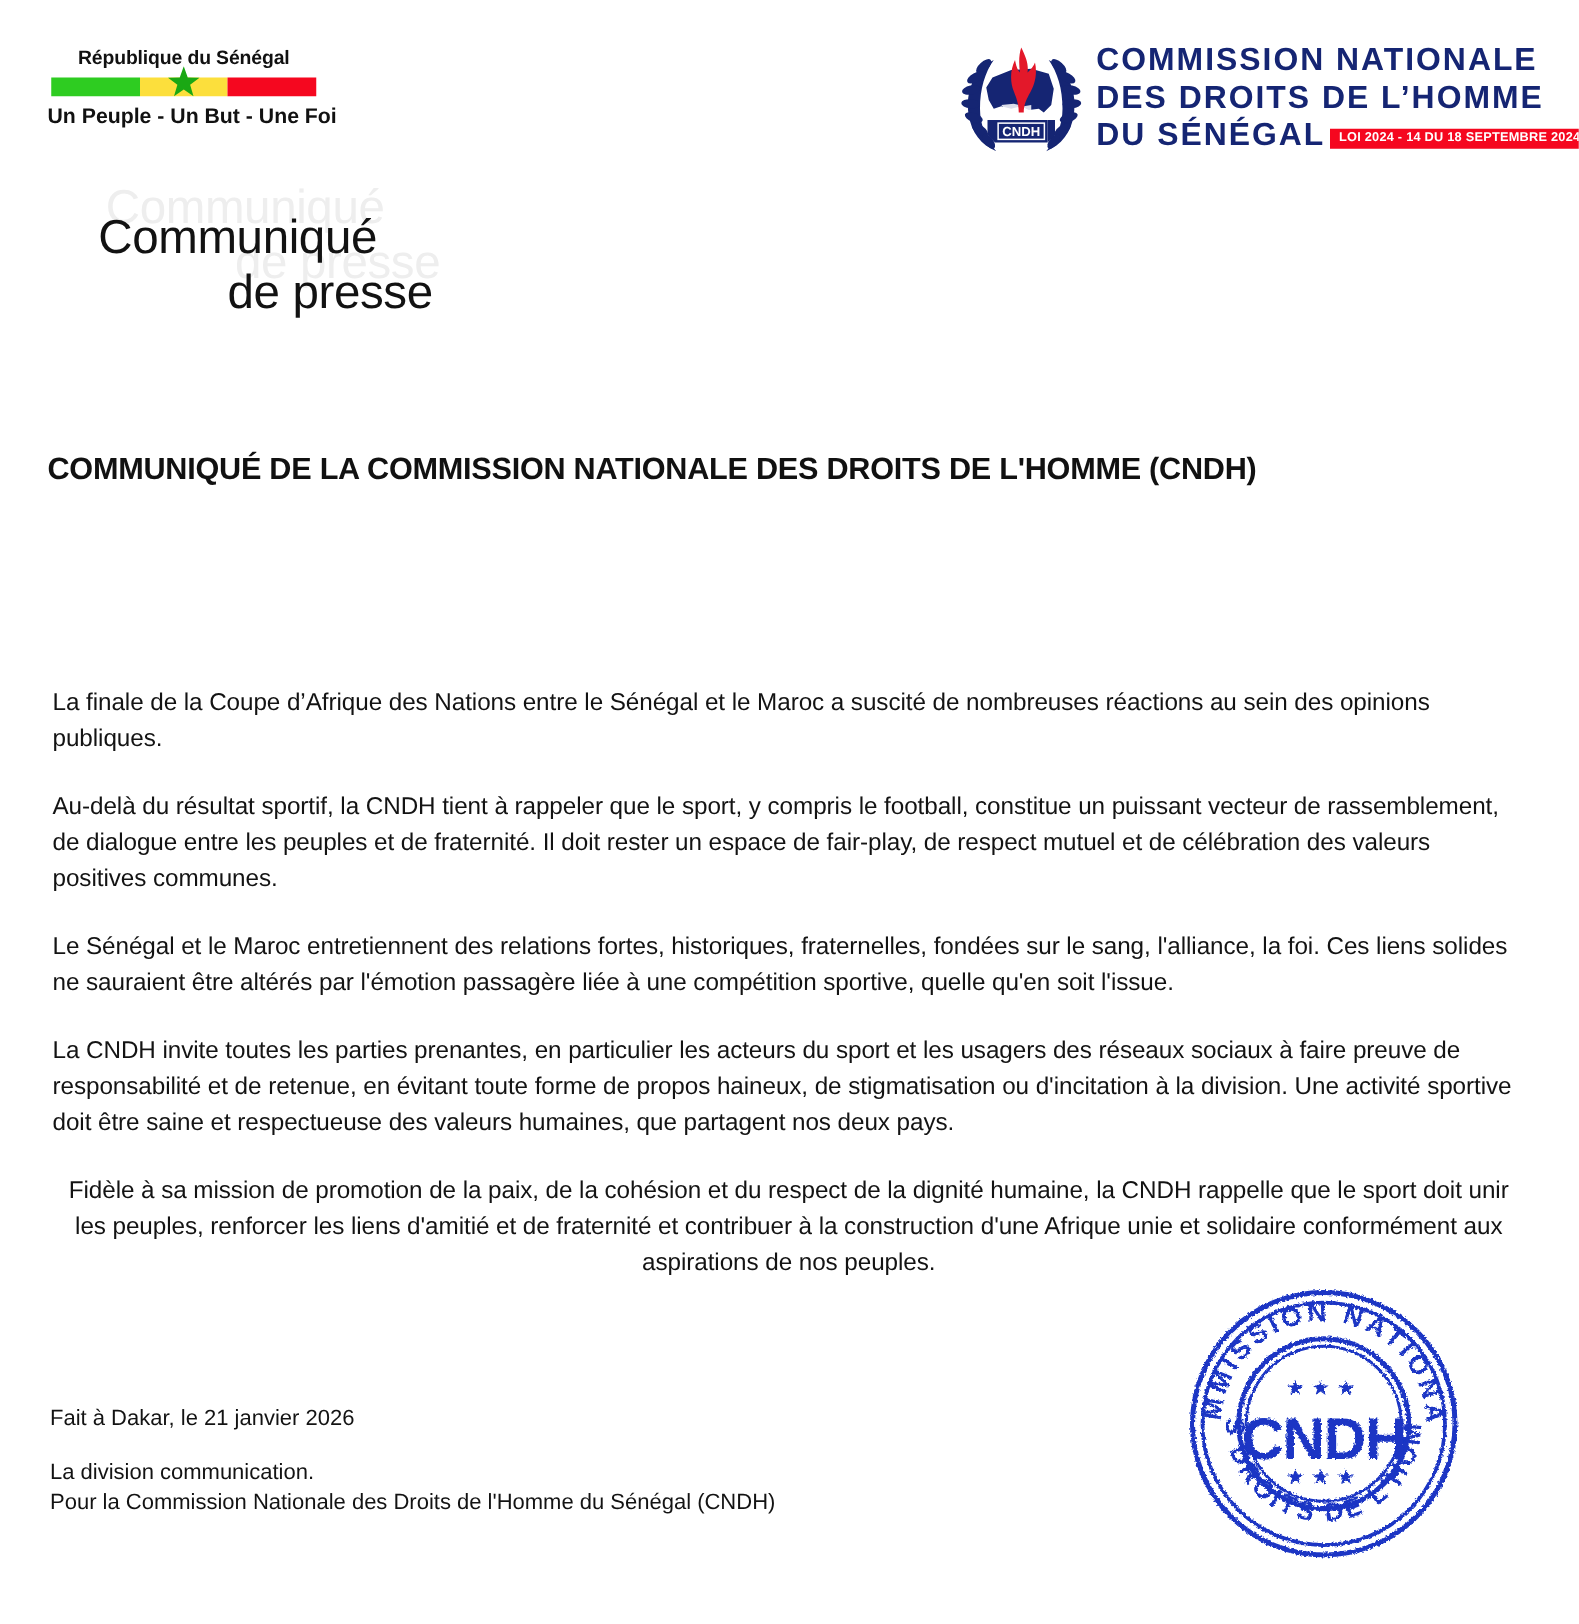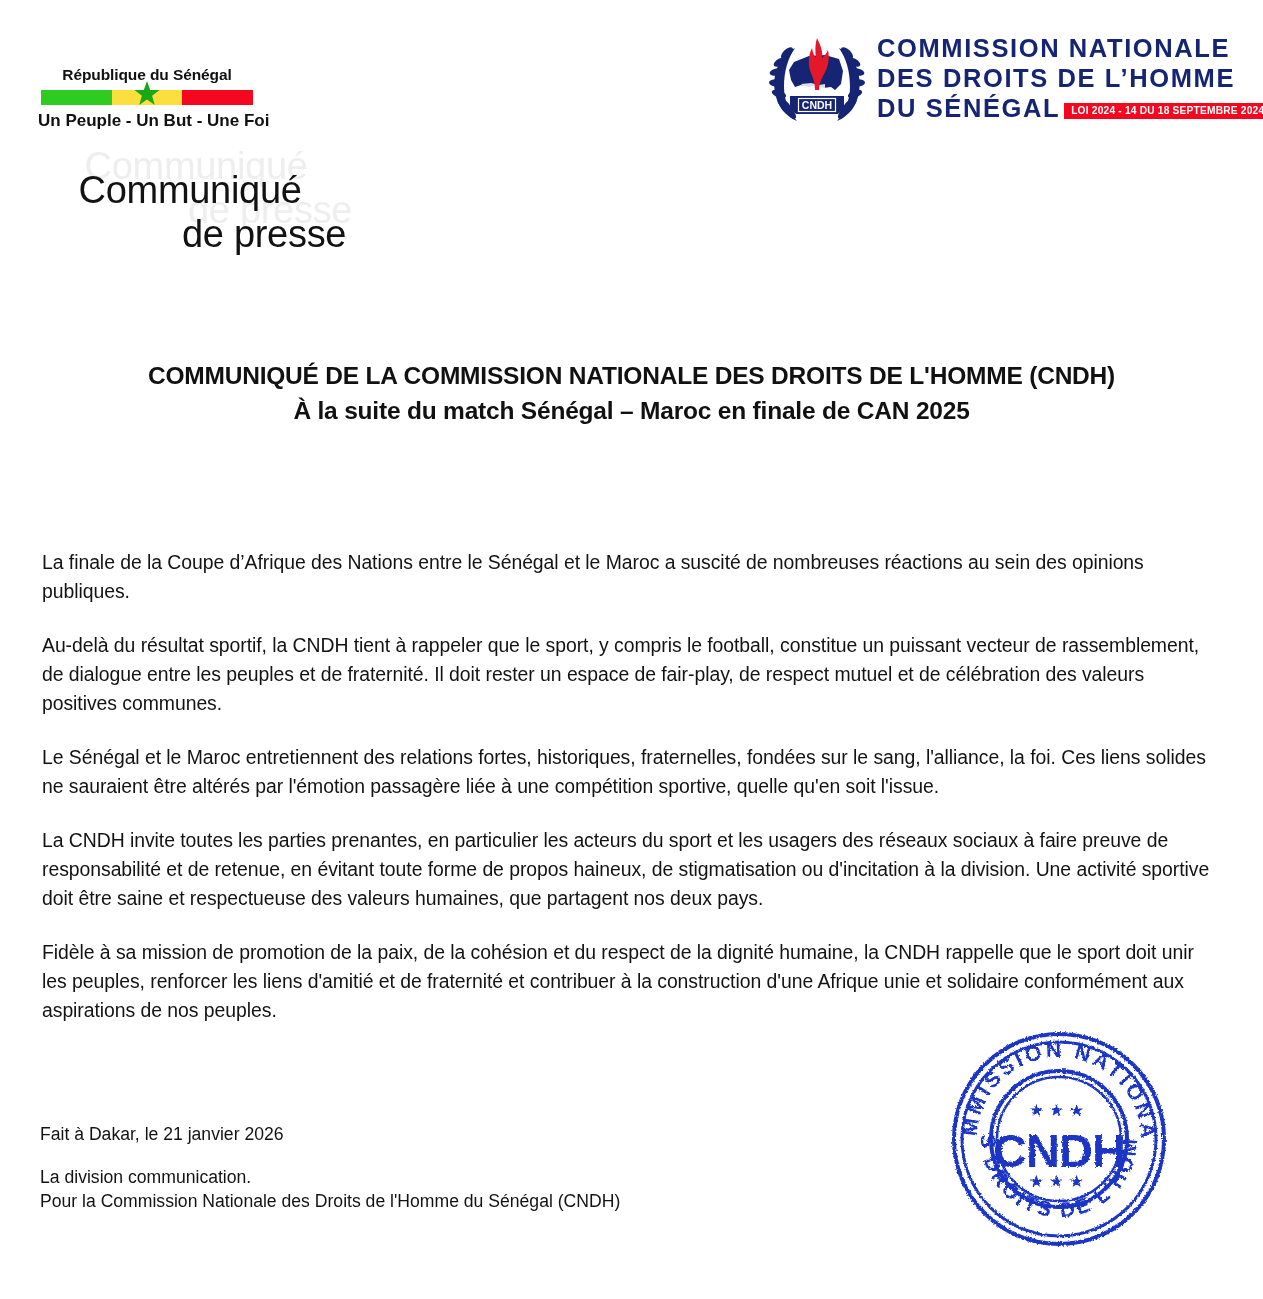--- a/index.html
+++ b/index.html
@@ -35,21 +35,20 @@
     top: 38px;
     width: 218px;
     text-align: center;
   }
   .republic-title {
     font-size: 15.5px;
     font-weight: bold;
     letter-spacing: -0.1px;
     color: #111111;
     white-space: nowrap;
-    margin-top: 28px;
   }
   .flag-bar {
     position: relative;
     margin-top: 6px;
     width: 212px;
     height: 15px;
     display: flex;
     margin-left: auto;
     margin-right: auto;
   }
@@ -134,42 +133,41 @@
     transform: translate(6px, -24px);
   }
   .communique-main { color: #121212; }
 
   
   .main-heading {
     position: absolute;
     left: 38px;
     top: 358px;
     width: 1187px;
-    text-align: center;
     font-weight: bold;
     font-size: 24.5px;
     line-height: 35px;
     color: #111111;
     letter-spacing: -0.2px;
   }
   .main-heading .hl2 { display: block; }
 
   
   .body-copy {
     position: absolute;
     left: 42px;
     top: 548px;
     width: 1178px;
     font-size: 19.4px;
     line-height: 29px;
     color: #131313;
     letter-spacing: -0.05px;
   }
   .body-copy p { margin: 0 0 25px 0; }
-  .body-copy p:last-child { margin-bottom: 0; }
+  .body-copy p:last-child { margin-bottom: 0; text-align: center; }
 
   
   .footer {
     position: absolute;
     left: 40px;
     top: 1122px;
     width: 760px;
     font-size: 17.6px;
     line-height: 24px;
     color: #131313;
@@ -269,21 +267,20 @@
       <span class="ln2">de presse</span>
     </div>
     <div class="communique communique-main">
       <span class="ln1">Communiqué</span>
       <span class="ln2">de presse</span>
     </div>
   </div>
 
   <div class="main-heading">
     <span>COMMUNIQUÉ DE LA COMMISSION NATIONALE DES DROITS DE L'HOMME (CNDH)</span>
-    <span class="hl2">À la suite du match Sénégal – Maroc en finale de CAN 2025</span>
   </div>
 
   <div class="body-copy">
     <p>La finale de la Coupe d’Afrique des Nations entre le Sénégal et le Maroc a suscité de nombreuses réactions au sein des opinions publiques.</p>
     <p>Au-delà du résultat sportif, la CNDH tient à rappeler que le sport, y compris le football, constitue un puissant vecteur de rassemblement, de dialogue entre les peuples et de fraternité. Il doit rester un espace de fair-play, de respect mutuel et de célébration des valeurs positives communes.</p>
     <p>Le Sénégal et le Maroc entretiennent des relations fortes, historiques, fraternelles, fondées sur le sang, l'alliance, la foi. Ces liens solides ne sauraient être altérés par l'émotion passagère liée à une compétition sportive, quelle qu'en soit l'issue.</p>
     <p>La CNDH invite toutes les parties prenantes, en particulier les acteurs du sport et les usagers des réseaux sociaux à faire preuve de responsabilité et de retenue, en évitant toute forme de propos haineux, de stigmatisation ou d'incitation à la division. Une activité sportive doit être saine et respectueuse des valeurs humaines, que partagent nos deux pays.</p>
     <p>Fidèle à sa mission de promotion de la paix, de la cohésion et du respect de la dignité humaine, la CNDH rappelle que le sport doit unir les peuples, renforcer les liens d'amitié et de fraternité et contribuer à la construction d'une Afrique unie et solidaire conformément aux aspirations de nos peuples.</p>
   </div>
 

